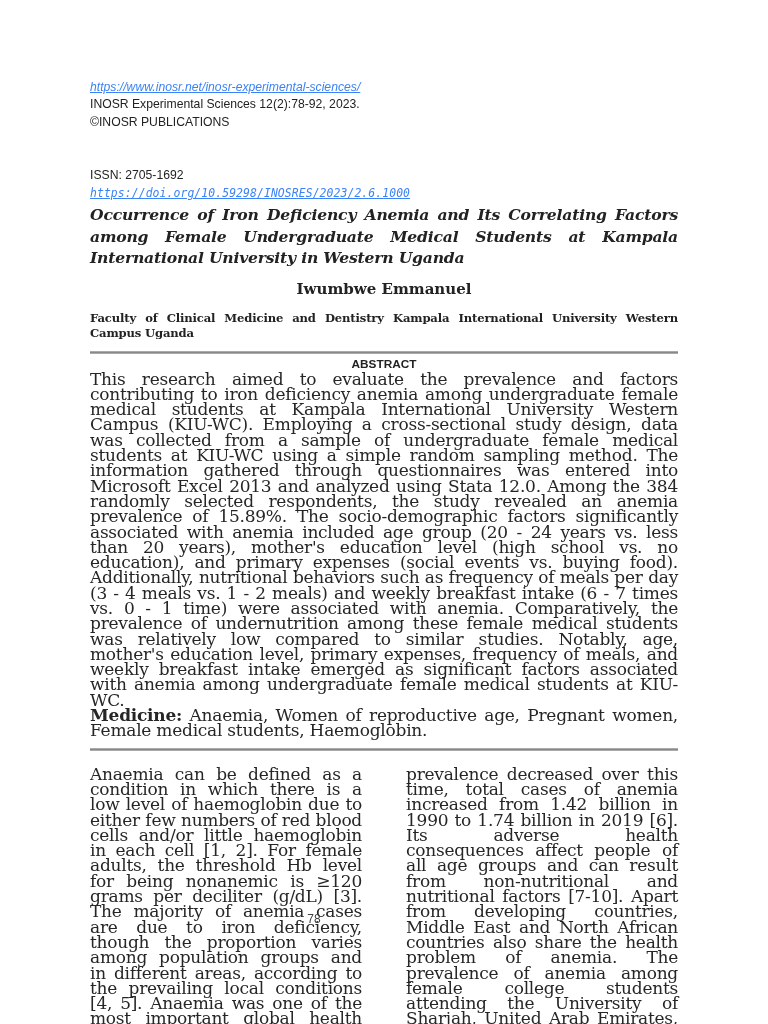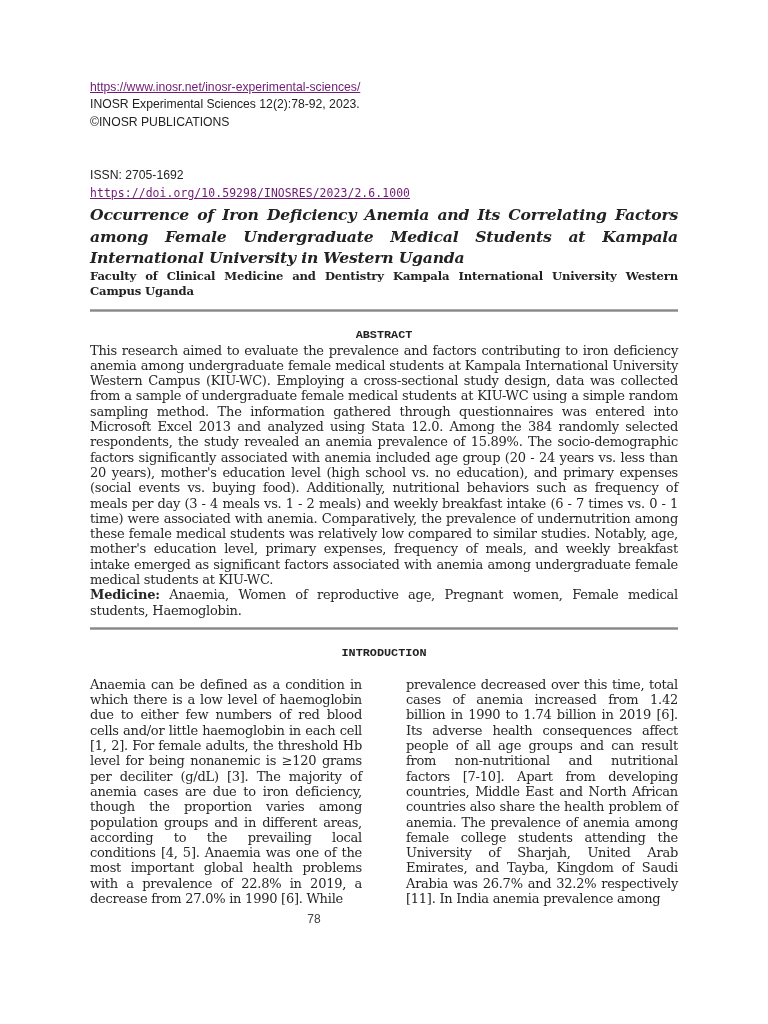--- a/index.html
+++ b/index.html
@@ -1,28 +1,28 @@
 <!DOCTYPE html>
 <html><head>
   <meta charset="utf-8">
   <style>
     html, body { margin: 0; padding: 0; background: #ffffff; }
     body { width: 768px; height: 1024px; position: relative; overflow: hidden; color: #222; }
     .page { position: absolute; left: 90px; top: 0; width: 588px; }
     .hdr { font-family: "Liberation Sans", sans-serif; font-size: 12.2px; line-height: 17.4px; color: #222; }
-    .hdr a { color: #701a75; text-decoration: underline; }
+    .hdr a { color: #3b82f6; text-decoration: underline; font-style: italic; }
     .hdr .doi { font-family: "DejaVu Sans Mono", monospace; font-size: 11.4px; letter-spacing: 0.1px; }
     .hdr .row { display: flex; justify-content: space-between; }
     .hdr .issn { margin-right: 6px; margin-top: 36px; }
     .title { font-family: "DejaVu Serif", serif; font-weight: bold; font-size: 15.6px; line-height: 21.5px; text-align: justify; text-align-last: left; margin-top: 2px; letter-spacing: -0.2px; font-style: italic; }
     .author { font-family: "DejaVu Serif", serif; font-weight: bold; font-size: 15px; text-align: center; margin-top: 11px; }
-    .affil { font-family: "DejaVu Serif", serif; font-weight: bold; font-size: 11.6px; line-height: 15.5px; text-align: justify; text-align-last: left; letter-spacing: -0.15px; }
+    .affil { font-family: "DejaVu Serif", serif; font-weight: bold; font-size: 11.6px; line-height: 15.5px; text-align: justify; text-align-last: left; margin-top: 13px; letter-spacing: -0.15px; }
     .rule { height: 3px; background: linear-gradient(#bbb, #888, #bbb); margin-top: 6px; }
-    .sec-head { font-family: Liberation Mono, monospace; font-weight: bold; font-size: 11.8px; text-align: center; line-height: 15px; margin-top: 16px; }
-    .body { font-family: "DejaVu Serif", serif; font-size: 13px; line-height: 15.3px; text-align: justify; letter-spacing: -0.25px; color: #262626; }
+    .sec-head { font-family: Liberation Sans, sans-serif; font-weight: bold; font-size: 11.8px; text-align: center; line-height: 15px; margin-top: 3px; }
+    .body { font-family: "DejaVu Serif", serif; font-size: 17px; line-height: 15.3px; text-align: justify; letter-spacing: -0.25px; color: #262626; }
     .kw b { font-weight: bold; }
     .cols { display: flex; justify-content: space-between; margin-top: 16px; }
     .col { width: 272px; }
     .col.right { width: 272px; }
     .pagenum { position: absolute; left: 0; width: 628px; top: 912px; text-align: center; font-family: "Liberation Sans", sans-serif; font-size: 12px; color: #404040; }
   </style>
 </head>
 <body>
 
 <div class="page">
@@ -31,30 +31,30 @@
     <div><a>https://www.inosr.net/inosr-experimental-sciences/</a></div>
     <div>INOSR Experimental Sciences 12(2):78-92, 2023.</div>
     <div>©INOSR PUBLICATIONS</div>
     <div class="row">
       <span class="issn">ISSN: 2705-1692</span>
     </div>
     <div><a class="doi">https://doi.org/10.59298/INOSRES/2023/2.6.1000</a></div>
   </div>
 
   <div class="title">Occurrence of Iron Deficiency Anemia and Its Correlating Factors among Female Undergraduate Medical Students at Kampala International University in Western Uganda</div>
+  <div class="author">Iwumbwe Emmanuel</div>
   <div class="affil">Faculty of Clinical Medicine and Dentistry Kampala International University Western Campus Uganda</div>
 
   <div class="rule" style="margin-top:9px;"></div>
   <div class="sec-head">ABSTRACT</div>
   <div class="body">This research aimed to evaluate the prevalence and factors contributing to iron deficiency anemia among undergraduate female medical students at Kampala International University Western Campus (KIU-WC). Employing a cross-sectional study design, data was collected from a sample of undergraduate female medical students at KIU-WC using a simple random sampling method. The information gathered through questionnaires was entered into Microsoft Excel 2013 and analyzed using Stata 12.0. Among the 384 randomly selected respondents, the study revealed an anemia prevalence of 15.89%. The socio-demographic factors significantly associated with anemia included age group (20 - 24 years vs. less than 20 years), mother's education level (high school vs. no education), and primary expenses (social events vs. buying food). Additionally, nutritional behaviors such as frequency of meals per day (3 - 4 meals vs. 1 - 2 meals) and weekly breakfast intake (6 - 7 times vs. 0 - 1 time) were associated with anemia. Comparatively, the prevalence of undernutrition among these female medical students was relatively low compared to similar studies. Notably, age, mother's education level, primary expenses, frequency of meals, and weekly breakfast intake emerged as significant factors associated with anemia among undergraduate female medical students at KIU-WC.</div>
   <div class="body kw">
     <b>Medicine:</b><span> Anaemia, Women of reproductive age, Pregnant women, Female medical students, Haemoglobin.</span>
   </div>
 
   <div class="rule" style="margin-top:9px;"></div>
-  <div class="sec-head">INTRODUCTION</div>
   <div class="cols">
     <div class="col body">Anaemia can be defined as a condition in which there is a low level of haemoglobin due to either few numbers of red blood cells and/or little haemoglobin in each cell [1, 2]. For female adults, the threshold Hb level for being nonanemic is ≥120 grams per deciliter (g/dL) [3]. The majority of anemia cases are due to iron deficiency, though the proportion varies among population groups and in different areas, according to the prevailing local conditions [4, 5]. Anaemia was one of the most important global health problems with a prevalence of 22.8% in 2019, a decrease from 27.0% in 1990 [6]. While</div>
     <div class="col right body">prevalence decreased over this time, total cases of anemia increased from 1.42 billion in 1990 to 1.74 billion in 2019 [6]. Its adverse health consequences affect people of all age groups and can result from non-nutritional and nutritional factors [7-10]. Apart from developing countries, Middle East and North African countries also share the health problem of anemia. The prevalence of anemia among female college students attending the University of Sharjah, United Arab Emirates, and Tayba, Kingdom of Saudi Arabia was 26.7% and 32.2% respectively [11]. In India anemia prevalence among</div>
   </div>
 </div>
 
 <div class="pagenum">78</div>
 
 </body></html>

